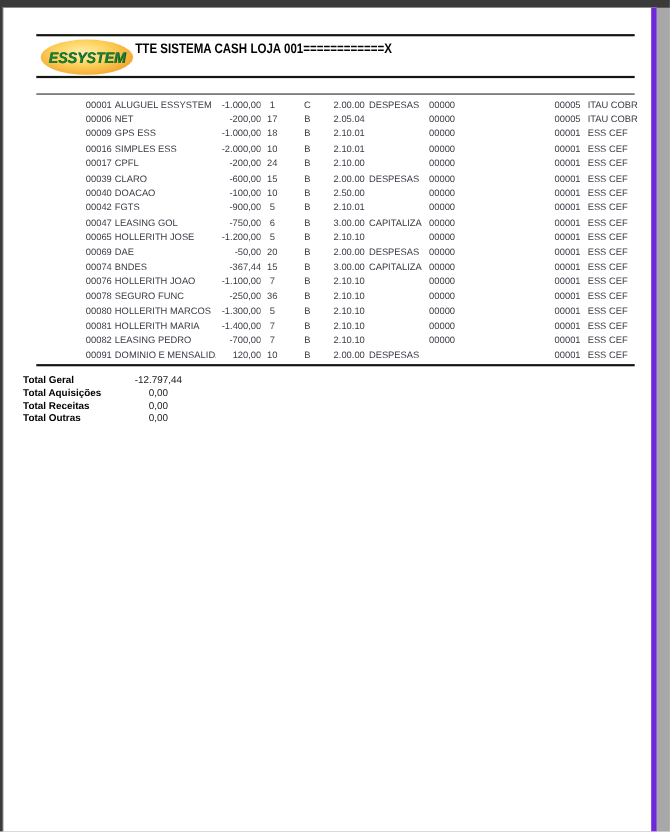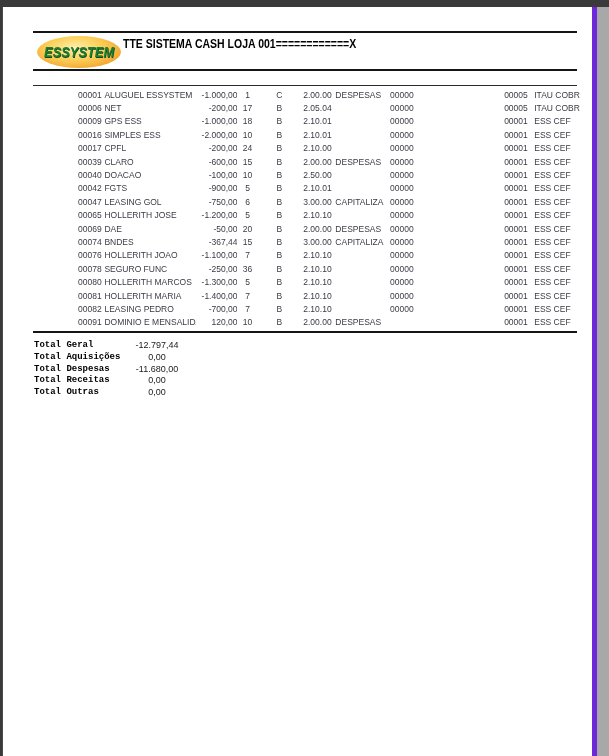--- a/index.html
+++ b/index.html
@@ -49,21 +49,21 @@
   .c-bmcpg   { width:48px; text-align:center; }
   .c-conta   { width:35px; padding-left:2px; }
   .c-cdesc   { width:62px; padding-left:2px; }
   .c-forn    { width:123px; }
   .c-bcod    { width:35px; padding-left:2px; }
   .c-bnome   { width:70px; }
 
   
   .totals { position:absolute; left:0; top:333px; width:595px; }
   .total-row { display:flex; height:11.8px; font-size:9px; }
-  .total-label { margin-left:31px; width:99px; font-weight:bold; color:#000;font-family:Liberation Mono, monospace; }
+  .total-label { margin-left:18px; width:99px; font-weight:bold; color:#000; }
   .total-value { width:48px; text-align:center; color:#1a1a1a; }
 </style>
 </head>
 <body>
 
 <div class="screen">
   <div class="top-band"></div>
   <div class="left-band"></div>
 
   <div class="page">
@@ -326,24 +326,20 @@
       <div class="total-row">
         <span class="total-label">Total Geral</span>
         <span class="total-value">-12.797,44</span>
       </div>
 
       <div class="total-row">
         <span class="total-label">Total Aquisições</span>
         <span class="total-value">0,00</span>
       </div>
 
-      <div class="total-row">
-        <span class="total-label">Total Despesas</span>
-        <span class="total-value">-11.680,00</span>
-      </div>
 
 
       <div class="total-row">
         <span class="total-label">Total Receitas</span>
         <span class="total-value">0,00</span>
       </div>
 
       <div class="total-row">
         <span class="total-label">Total Outras</span>
         <span class="total-value">0,00</span>

